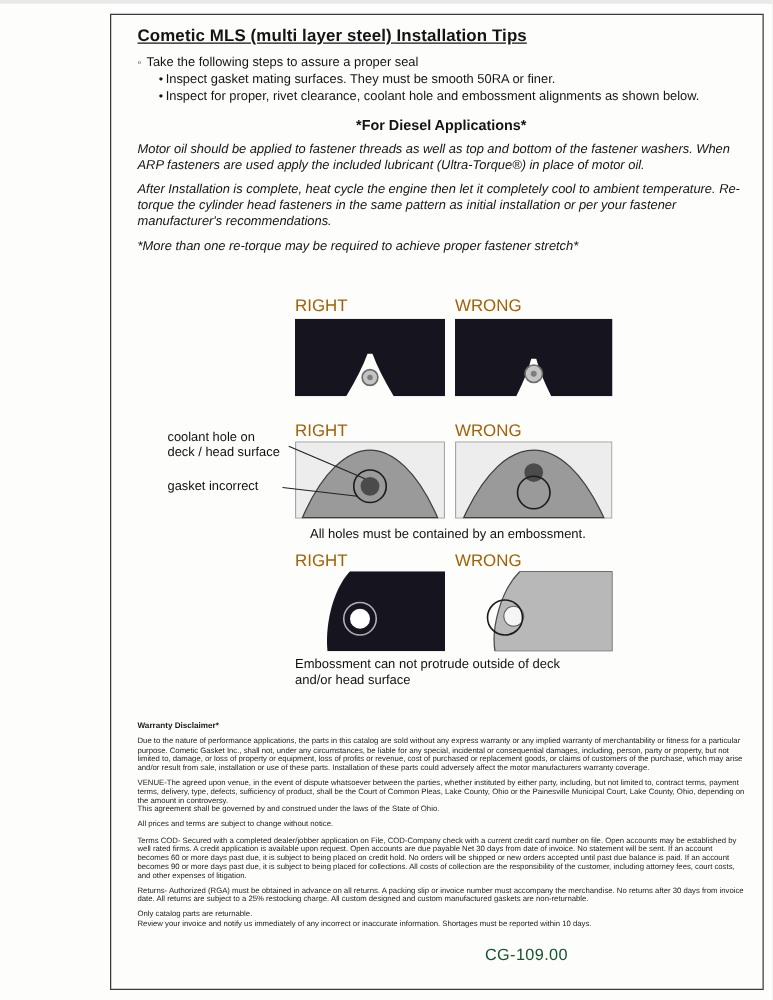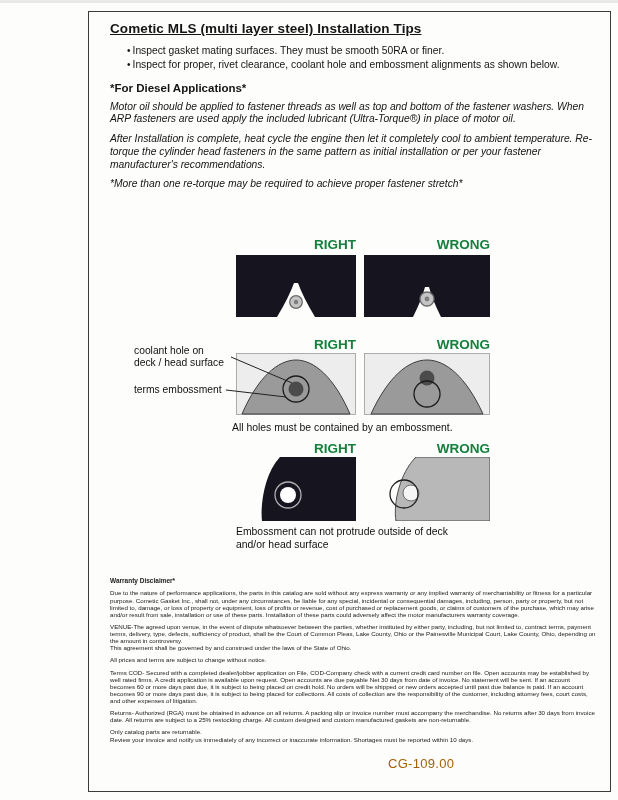--- a/index.html
+++ b/index.html
@@ -12,26 +12,26 @@
   .frame {
     position:absolute; left:88px; top:8px; width:523px; height:781px;
     border:1px solid #3b3b3b; pointer-events:none;
   }
   .content { position:absolute; left:110px; top:18px; width:486px; }
   .title { font-size:13.5px; font-weight:bold; text-decoration:underline; margin-bottom:8px; letter-spacing:0.1px; }
   .tips { list-style:none; font-size:10.3px; line-height:1.28; }
   .tips li::before { content:"\25E6"; margin-right:4px; font-size:9px; }
   .tips li.sub { padding-left:17px; }
   .tips li.sub::before { content:"\2022"; margin-right:2px; font-size:10px; }
-  .h2 { font-size:11.5px; font-weight:bold; margin-top:10px; }
+  .h2 { font-size:11.5px; font-weight:bold; margin-top:10px;text-align:center; }
   p.body { font-size:10.3px; line-height:1.24; margin-top:7px; max-width:484px;font-style:italic; }
   p.note { margin-top:7px; }
 
   .figures { position:absolute; left:0; top:232px; width:618px; height:330px; }
-  .fig-label { position:absolute; font-size:13.5px; color:#15803d; text-align:right;font-weight:bold; }
+  .fig-label { position:absolute; font-size:13.5px; color:#a16207; text-align:left; }
   .panel { position:absolute; display:block; }
   .fig-caption { position:absolute; font-size:10.4px; color:#101010; white-space:pre-line; line-height:1.25; }
   .callout { position:absolute; font-size:10.3px; line-height:1.18; white-space:pre-line; color:#101010; }
   .callout-lines { position:absolute; left:0; top:0; width:618px; height:330px; pointer-events:none; }
   .callout-line { stroke:#222; stroke-width:1; }
 
   
   .dk { fill:var(--figure_dark,#16141e); }
   .rivet { fill:var(--rivet_grey,#c4c4c4); stroke:#6a6a6a; stroke-width:1.3; }
   .rivet-core { fill:#7d7d7d; }
@@ -40,31 +40,32 @@
   .hole { fill:var(--hole_dark,#4b4b4b); }
   .ring { fill:none; stroke:#1c1c1c; stroke-width:1.3; }
   .ring-light { fill:none; stroke:#b0b0b0; stroke-width:1.3; }
   .deck-grey3 { fill:#b8b8b8; stroke:#4a4a4a; stroke-width:1; }
   .hole-white { fill:#ffffff; }
   .hole-white-edged { fill:#f5f5f5; stroke:#5f5f5f; stroke-width:0.9; }
 
   .warranty { position:absolute; left:110px; top:574px; width:486px; font-size:6.2px; line-height:1.15; color:#1a1a1a; }
   .w-head { font-weight:bold; font-size:6.5px; margin-bottom:5px; }
   .warranty p { margin-bottom:5px; white-space:pre-line; }
-  .footer-code { position:absolute; left:388px; top:753px; font-size:13px; color:#a16207; letter-spacing:0.3px;text-align:right; }
+  .footer-code { position:absolute; left:388px; top:753px; font-size:13px; color:#14532d; letter-spacing:0.3px;text-align:right; }
 </style>
 </head>
 <body>
 
 <div class="page">
   <div class="frame"></div>
 
   <div class="content">
     <h1 class="title">Cometic MLS (multi layer steel) Installation Tips</h1>
     <ul class="tips">
+      <li>Take the following steps to assure a proper seal</li>
       <li class="sub">Inspect gasket mating surfaces.  They must be smooth 50RA or finer.</li>
       <li class="sub">Inspect for proper, rivet clearance, coolant hole and embossment alignments as shown below.</li>
     </ul>
     <h2 class="h2">*For Diesel Applications*</h2>
     <p class="body">Motor oil should be applied to fastener threads as well as top and bottom of the fastener washers. When ARP fasteners are used apply the included lubricant (Ultra-Torque®) in place of motor oil.</p>
     <p class="body">After Installation is complete, heat cycle the engine then let it completely cool to ambient temperature. Re-torque the cylinder head fasteners in the same pattern as initial installation or per your fastener manufacturer's recommendations.</p>
     <p class="body note">*More than one re-torque may be required to achieve proper fastener stretch*</p>
   </div>
 
   <div class="figures">
@@ -79,38 +80,38 @@
     <svg class="panel" style="left:364px;top:20px" width="126" height="62" viewBox="0 0 126 62">
       <path class="dk" d="M0,0 H126 V62 H77 Q68,44 65,32 L61,32 Q58,44 49,62 H0 Z"></path>
       <circle class="rivet" cx="63" cy="44" r="7"></circle>
       <circle class="rivet-core" cx="63" cy="44" r="2.4"></circle>
     </svg>
 
     <div class="fig-label" style="left:236px;top:102px;width:120px">RIGHT</div>
     <div class="fig-label" style="left:364px;top:102px;width:126px">WRONG</div>
     <div class="callout" style="left:134px;top:110px;width:100px">coolant hole on
 deck / head surface</div>
-    <div class="callout" style="left:134px;top:149px">terms embossment</div>
+    <div class="callout" style="left:134px;top:149px">gasket incorrect</div>
     <svg class="panel" style="left:236px;top:118px" width="120" height="62" viewBox="0 0 120 62">
       <rect class="panelbg" x="0.5" y="0.5" width="119" height="61"></rect>
       <path class="deck" d="M6,61 C22,24 42,7 60,7 C78,7 98,24 114,61 Z"></path>
       <circle class="hole" cx="60" cy="36" r="7.5"></circle>
       <circle class="ring" cx="60" cy="36" r="13"></circle>
     </svg>
     <svg class="panel" style="left:364px;top:118px" width="126" height="62" viewBox="0 0 126 62">
       <rect class="panelbg" x="0.5" y="0.5" width="125" height="61"></rect>
       <path class="deck" d="M7,61 C24,24 44,7 63,7 C82,7 102,24 119,61 Z"></path>
       <circle class="hole" cx="63" cy="25" r="7.5"></circle>
       <circle class="ring" cx="63" cy="41" r="13"></circle>
     </svg>
     <svg class="callout-lines">
       <line class="callout-line" x1="231" y1="122" x2="292" y2="148"></line>
       <line class="callout-line" x1="226" y1="155" x2="286" y2="162"></line>
     </svg>
-    <div class="fig-caption" style="left:232px;top:186px">All holes must be contained by an embossment.</div>
+    <div class="fig-caption" style="left:248px;top:186px">All holes must be contained by an embossment.</div>
 
     <div class="fig-label" style="left:236px;top:206px;width:120px">RIGHT</div>
     <div class="fig-label" style="left:364px;top:206px;width:126px">WRONG</div>
     <svg class="panel" style="left:236px;top:222px" width="120" height="64" viewBox="0 0 120 64">
       <path class="dk" d="M44,0 H120 V64 H26 C24,46 29,16 44,0 Z"></path>
       <circle class="hole-white" cx="52" cy="38" r="8"></circle>
       <circle class="ring-light" cx="52" cy="38" r="13"></circle>
     </svg>
     <svg class="panel" style="left:364px;top:222px" width="126" height="64" viewBox="0 0 126 64">
       <path class="deck-grey3" d="M52,0 H126 V64 H32 C29,46 36,16 52,0 Z"></path>

